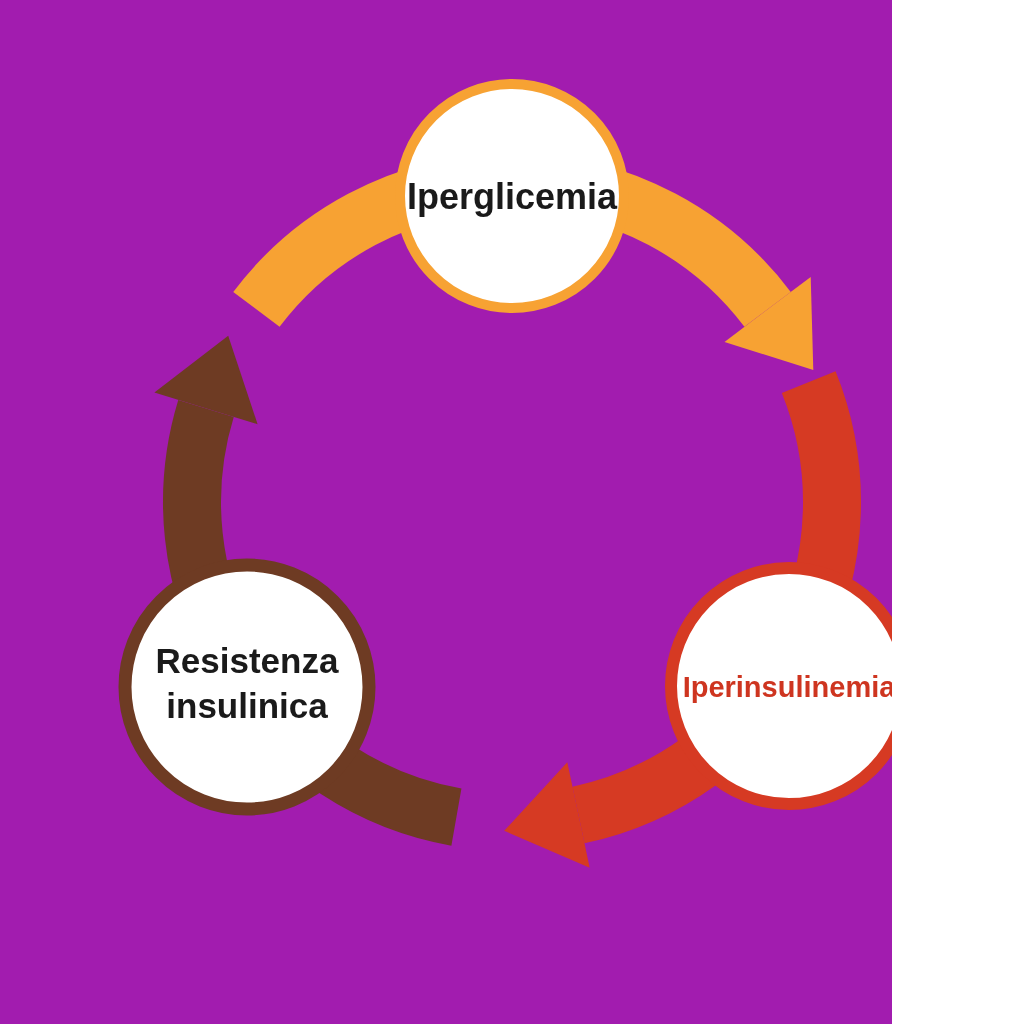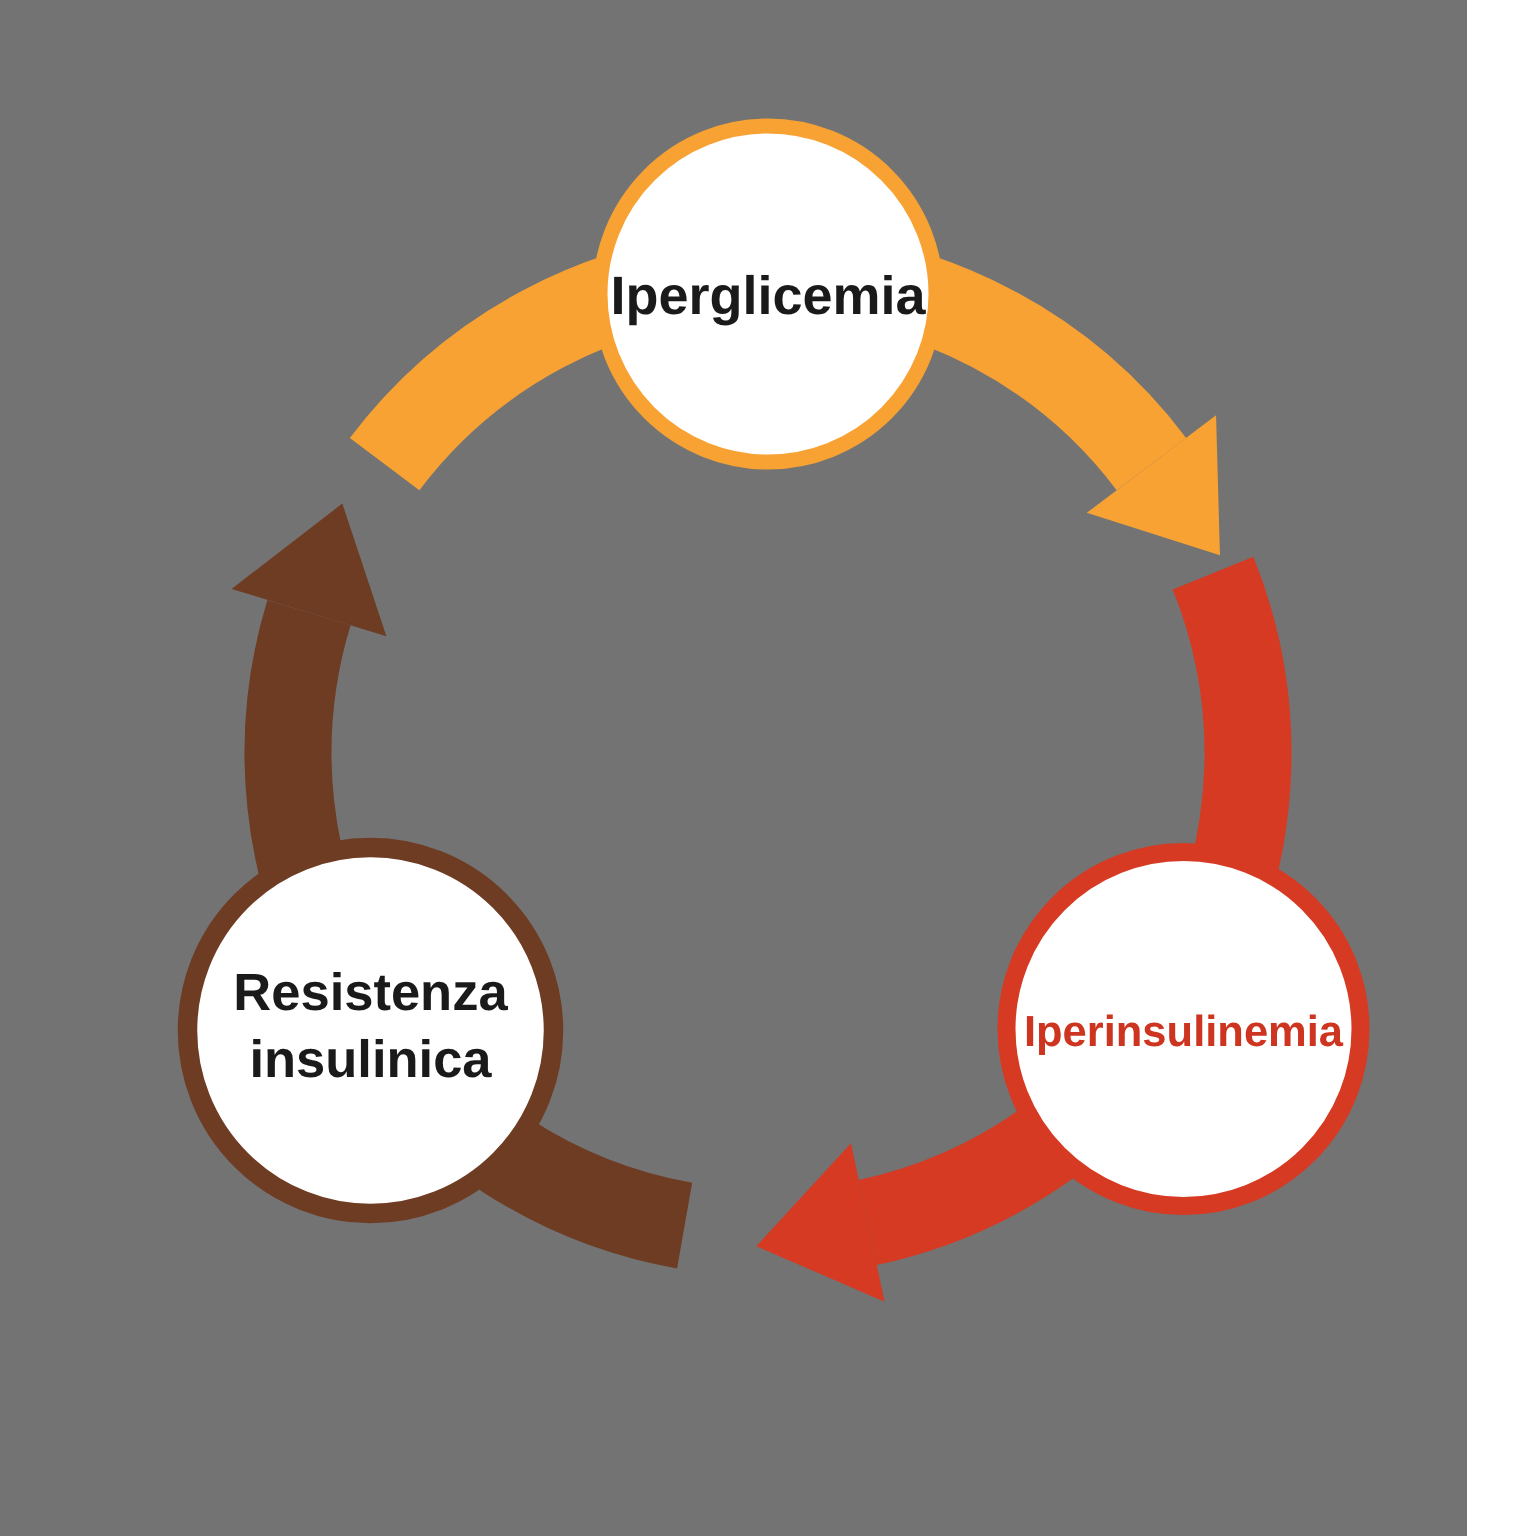--- a/index.html
+++ b/index.html
@@ -2,23 +2,23 @@
 <html><head>
 <meta charset="utf-8">
 <style>
   html, body {
     margin: 0;
     padding: 0;
     background: #ffffff;
   }
   .stage {
     position: relative;
-    width: 978px;
+    width: 892px;
     height: 1024px;
-    background: #737373;
+    background: #a21caf;
     overflow: hidden;
   }
   svg {
     display: block;
     width: 1024px;
     height: 1024px;
   }
   .node-label {
     font-family: "Liberation Sans", "DejaVu Sans", sans-serif;
     font-weight: 700;

